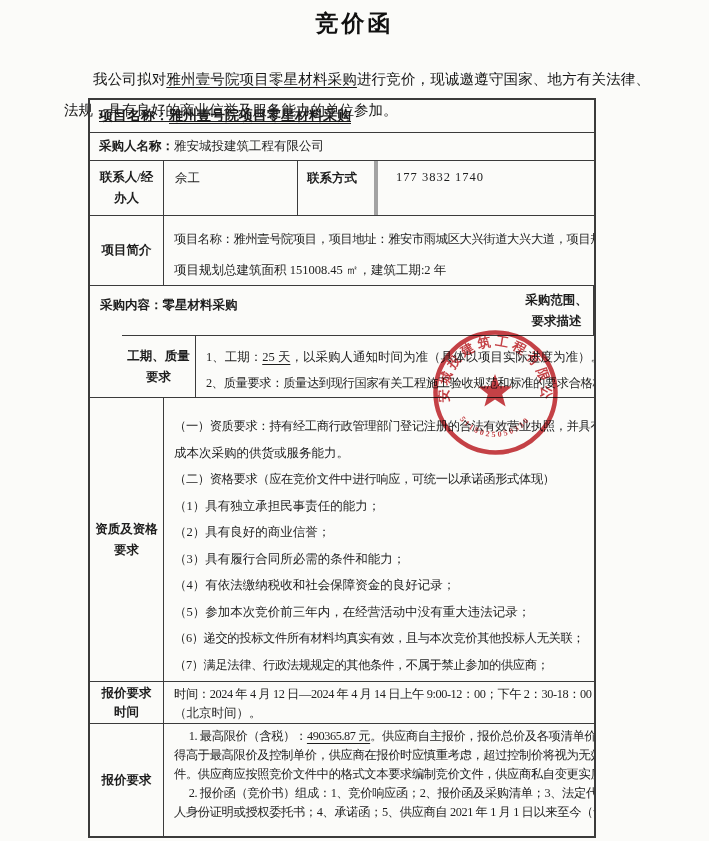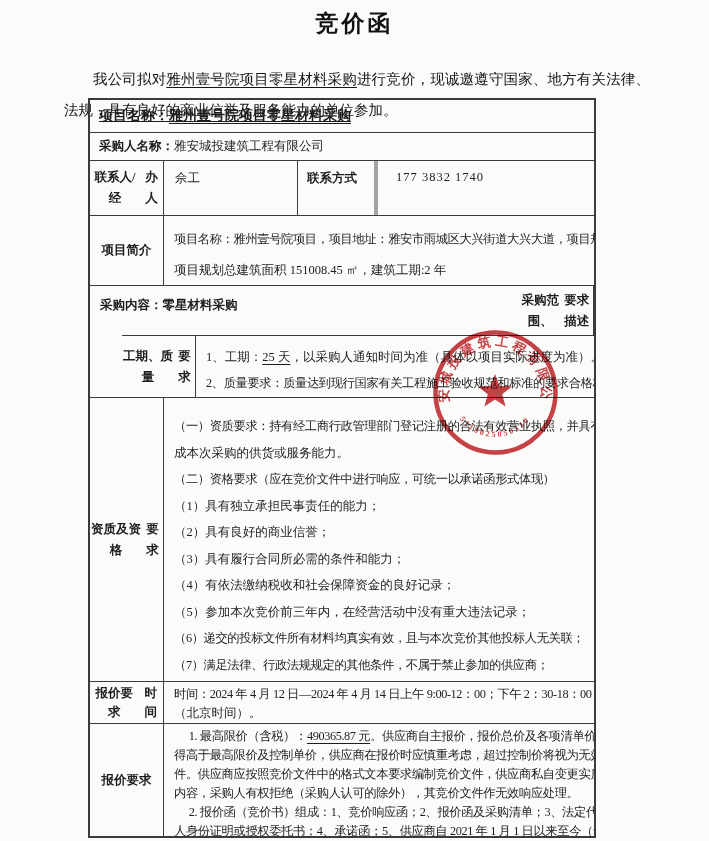--- a/index.html
+++ b/index.html
@@ -26,21 +26,21 @@
     border:2px solid #3b3b3b;box-sizing:border-box;background:transparent;
   }
   .row{display:flex;box-sizing:border-box;border-top:1px solid #3b3b3b;overflow:hidden;}
   .row:first-child{border-top:none;text-decoration:underline;}
   .r1{height:32px;} .r2{height:28px;} .r3{height:55px;} .r4{height:70px;}
   .r5{height:50px;} .r6{height:62px;margin-left:32px;} .r7{height:284px;} .r8{height:42px;} .r9{height:113px;}
 
   .cell{box-sizing:border-box;font-size:12.5px;}
   .cell-label{
     flex:0 0 74px;width:74px;border-right:1px solid #3b3b3b;
-    display:flex;flex-direction:row;align-items:center;justify-content:center;
+    display:flex;flex-direction:column;align-items:center;justify-content:center;
     font-weight:bold;text-align:center;line-height:21px;font-size:12.5px;
   }
   .cell-content{flex:1;padding:0 10px;overflow:hidden;}
   .full-cell{flex:1;display:flex;align-items:center;padding:0 9px;}
   .nowrap{white-space:nowrap;}
   .tight{letter-spacing:-0.4px;font-size:12.3px;}
 
   .r1 .full-cell{font-size:14px;}
   .r3 .cell-mid{flex:0 0 134px;border-right:1px solid #3b3b3b;padding:9px 0 0 11px;}
   .r3 .cell-method{flex:0 0 80px;border-right:4px solid #a3a3a3;font-weight:bold;padding:9px 0 0 9px;}
@@ -155,21 +155,20 @@
   </div>
 
   <div class="row r9">
     <div class="cell cell-label">
       <span>报价要求</span>
     </div>
     <div class="cell cell-content">
       <div class="nowrap tight ind"><span>1. 最高限价（含税）：</span><span class="u">490365.87 元</span><span>。供应商自主报价，报价总价及各项清单价均不</span></div>
       <div class="nowrap tight">得高于最高限价及控制单价，供应商在报价时应慎重考虑，超过控制价将视为无效文</div>
       <div class="nowrap tight">件。供应商应按照竞价文件中的格式文本要求编制竞价文件，供应商私自变更实质性</div>
-      <div class="nowrap tight">内容，采购人有权拒绝（采购人认可的除外），其竞价文件作无效响应处理。</div>
       <div class="nowrap tight ind">2. 报价函（竞价书）组成：1、竞价响应函；2、报价函及采购清单；3、法定代表</div>
       <div class="nowrap tight">人身份证明或授权委托书；4、承诺函；5、供应商自 2021 年 1 月 1 日以来至今（含</div>
 
     </div>
   </div>
 
 </div>
 
 <div class="stamp">
   <svg viewBox="0 0 133 131" xmlns="http://www.w3.org/2000/svg">

